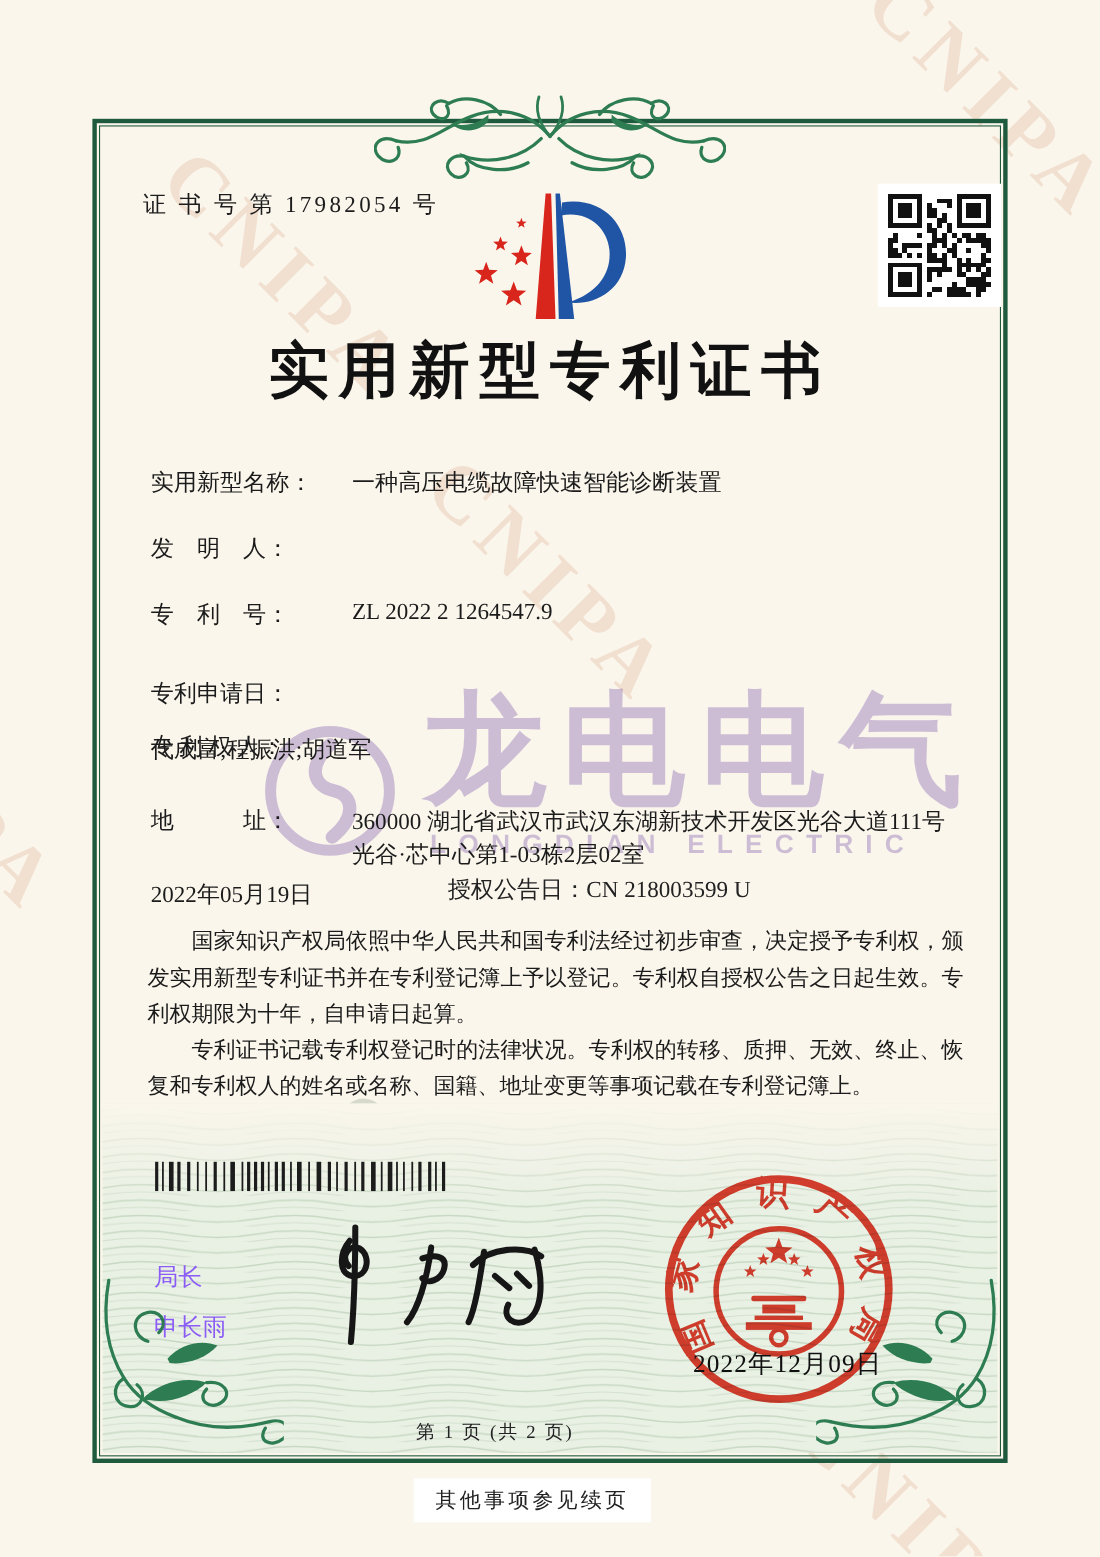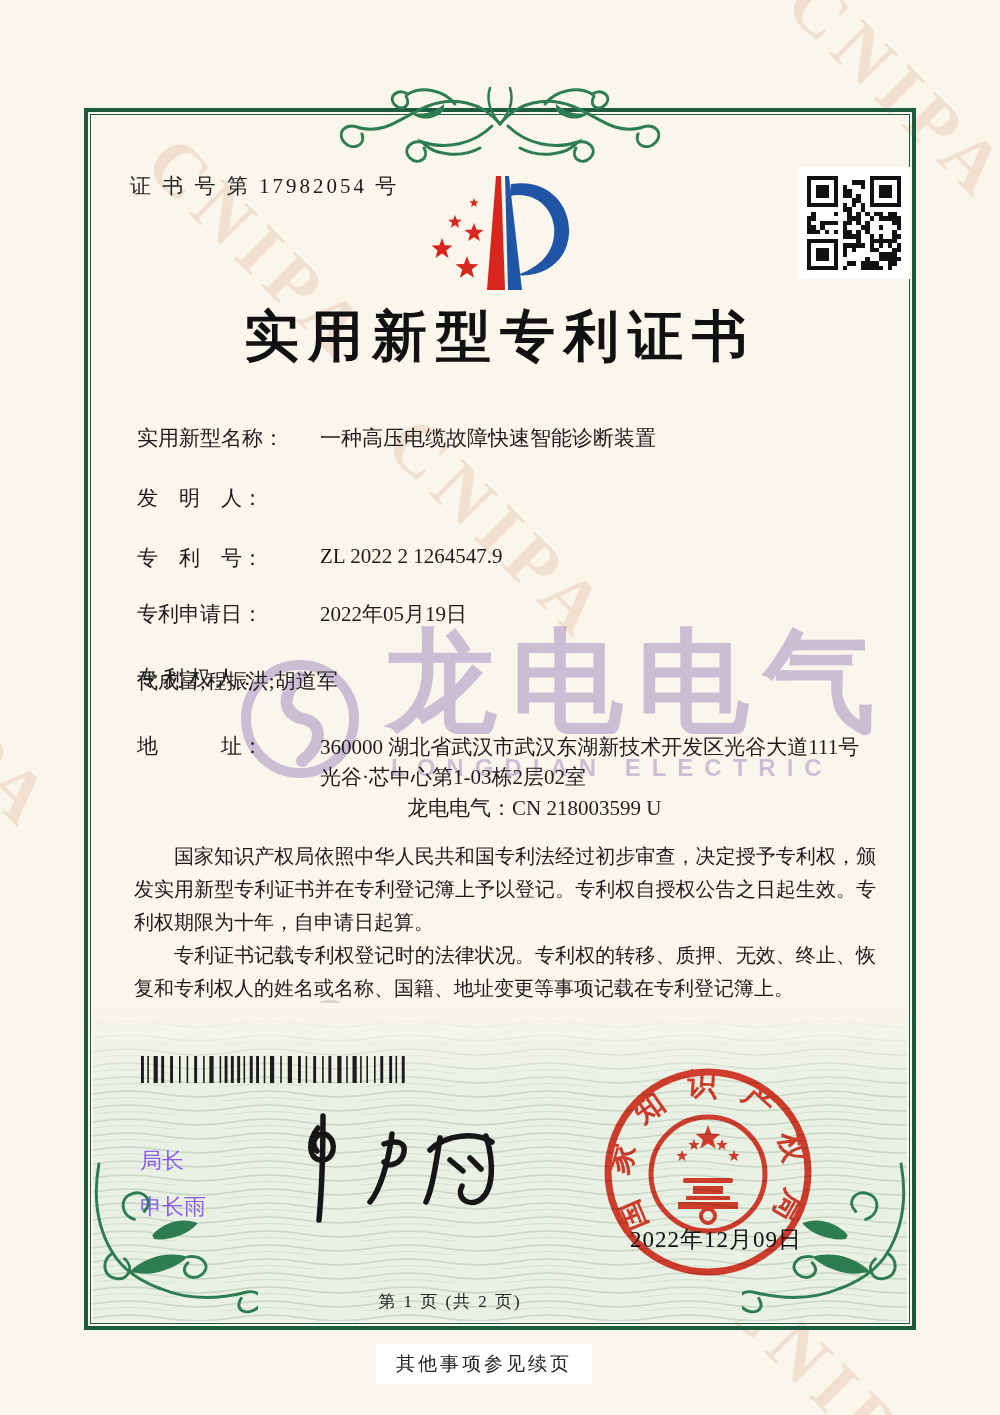--- a/index.html
+++ b/index.html
@@ -255,35 +255,35 @@
     <span class="val">一种高压电缆故障快速智能诊断装置</span>
   </div>
   <div class="field" style="top:484px;flex-direction:column;">
     <span class="lbl">发　明　人：</span>
     <span class="val">代成富;程振洪;胡道军</span>
   </div>
   <div class="field" style="top:544px;">
     <span class="lbl">专　利　号：</span>
     <span class="val">ZL 2022 2 1264547.9</span>
   </div>
-  <div class="field" style="top:600px;">
+  <div class="field" style="top:616px;flex-direction:column;">
     <span class="lbl">专利申请日：</span>
     <span class="val">2022年05月19日</span>
   </div>
   <div class="field" style="top:664px;">
     <span class="lbl">专 利 权 人：</span>
   </div>
   <div class="field" style="top:732px;">
     <span class="lbl">地　　　址：</span>
     <span class="val addr">360000 湖北省武汉市武汉东湖新技术开发区光谷大道111号光谷·芯中心第1-03栋2层02室</span>
   </div>
 
   <div class="grant-row">
     <span class="g2">
-      <span>龙电电气：</span><span>CN 218003599 U</span>
+      <span>授权公告日：</span><span>CN 218003599 U</span>
     </span>
   </div>
 
   <div class="paras">
     <p>国家知识产权局依照中华人民共和国专利法经过初步审查，决定授予专利权，颁发实用新型专利证书并在专利登记簿上予以登记。专利权自授权公告之日起生效。专利权期限为十年，自申请日起算。</p>
     <p>专利证书记载专利权登记时的法律状况。专利权的转移、质押、无效、终止、恢复和专利权人的姓名或名称、国籍、地址变更等事项记载在专利登记簿上。</p>
   </div>
 
   <svg class="barcode" id="barcodesvg" viewBox="0 0 266 27" preserveAspectRatio="none">
       <rect x="1.0" y="0" width="2.9" height="27" fill="#1c1c1c"></rect>

